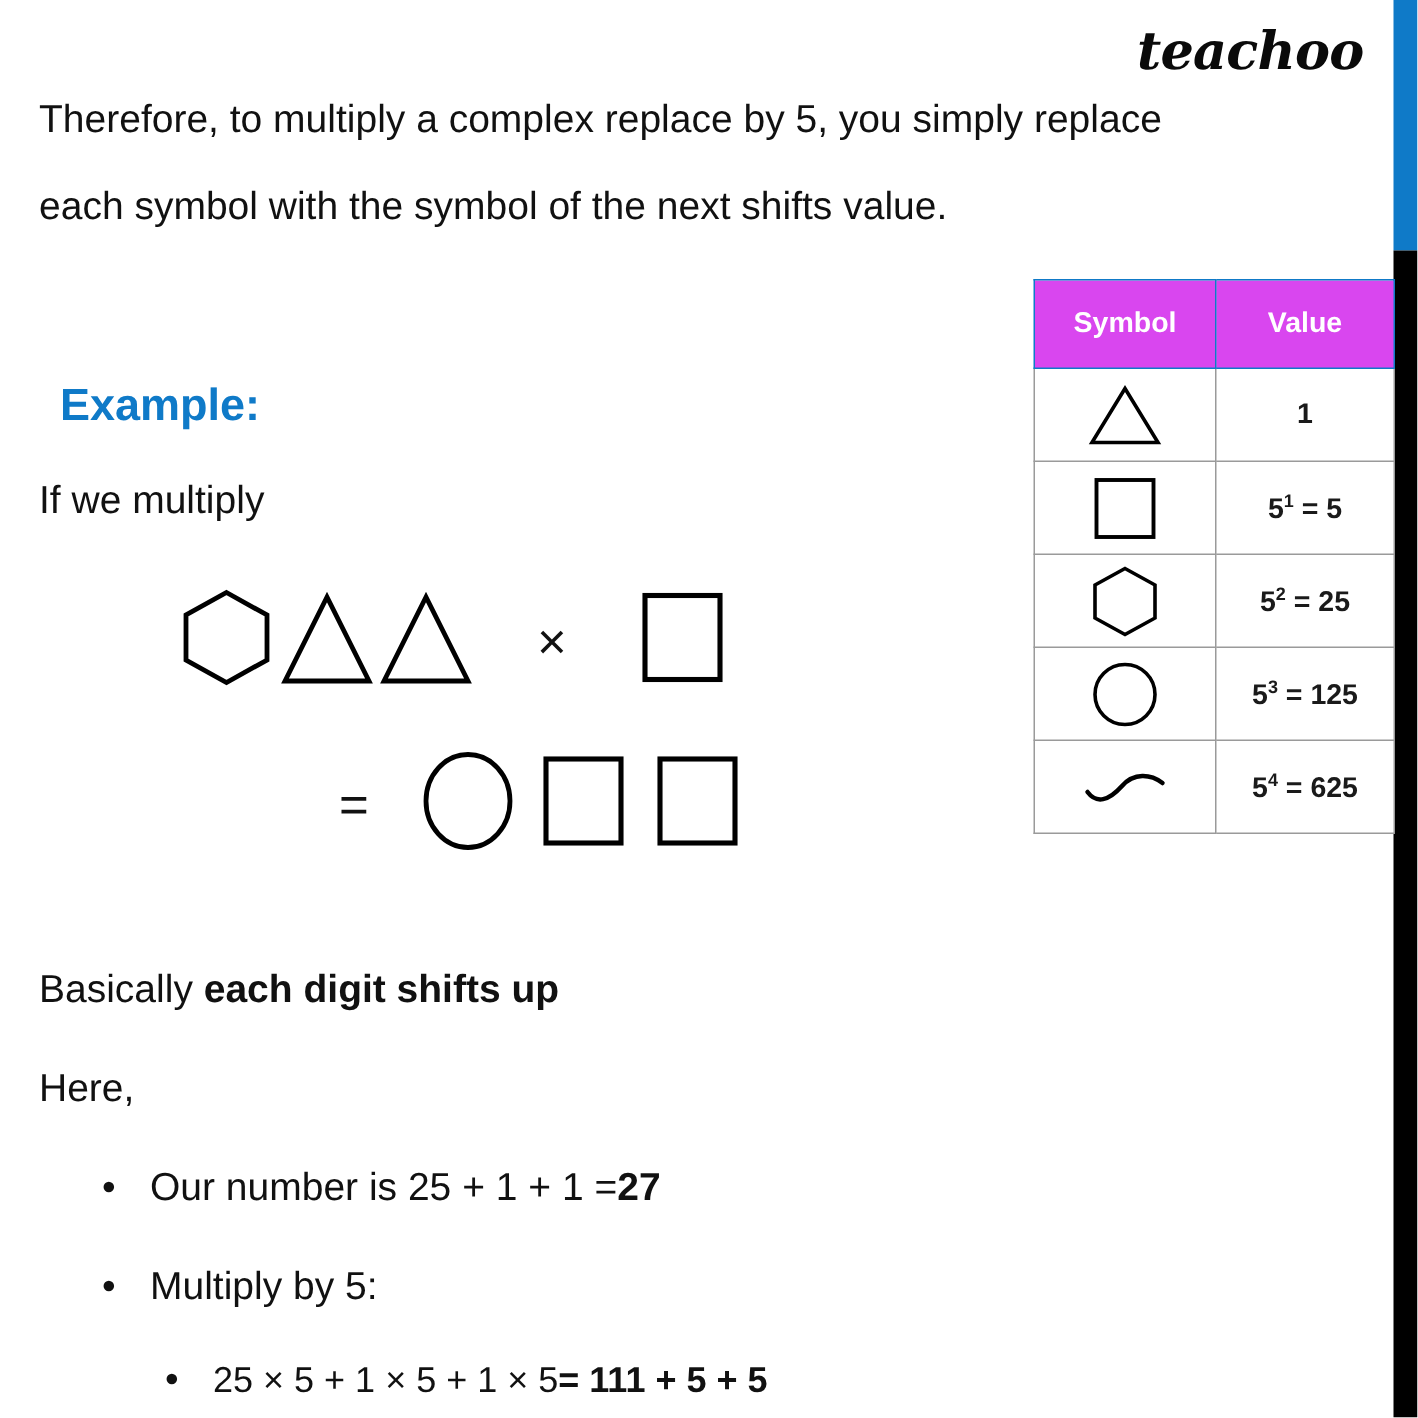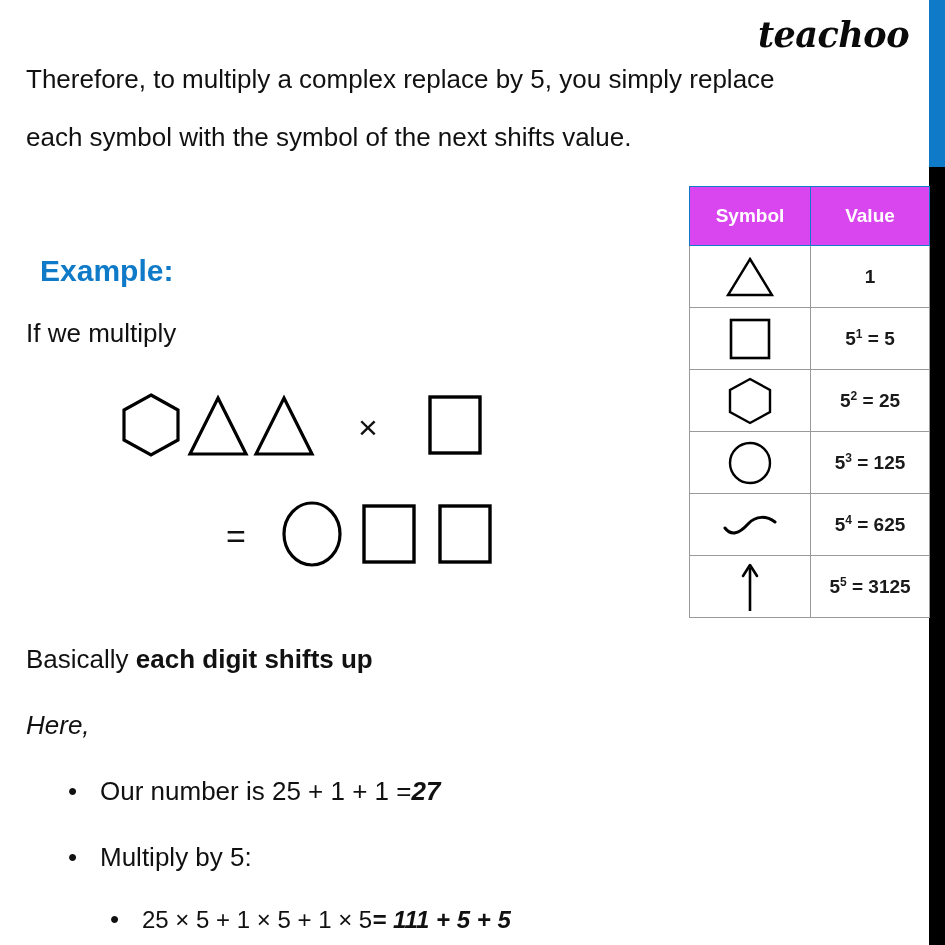--- a/index.html
+++ b/index.html
@@ -87,21 +87,21 @@
     font-size: 26px;
     color: #111111;
     white-space: nowrap;
   }
   .bullet-dot {
     display: inline-block;
     width: 32px;
     font-size: 26px;
     line-height: 1;
   }
-  .bullet-row b { font-weight: bold; font-style: italic; }
+  .bullet-row b { font-weight: bold; }
 
   
   #symbol-value-table {
     position: absolute;
     left: 689px;
     top: 186px;
     width: 240px;
     border-collapse: collapse;
     table-layout: fixed;
   }
@@ -194,21 +194,21 @@
     </svg>
   </span>
   <span class="glyph" style="margin-left:18px;">
     <svg width="58" height="62" viewBox="0 0 58 62">
       <rect x="4" y="3" width="50" height="56" fill="none" stroke="#000" stroke-width="3.4"></rect>
     </svg>
   </span>
 </div>
 
 <div class="para" style="top:646px;"><span>Basically </span><b>each digit shifts up</b></div>
-<div class="para" style="top:712px;font-style:italic;">Here,</div>
+<div class="para" style="top:712px;">Here,</div>
 
 <div class="bullet-row" style="left:68px; top:776px;">
   <span class="bullet-dot">•</span>
   <span>Our number is 25 + 1 + 1 = </span>
     <b>27</b>
 </div>
 
 <div class="bullet-row" style="left:68px; top:842px;">
   <span class="bullet-dot">•</span>
   <span>Multiply by 5:</span>
@@ -282,27 +282,14 @@
         <div class="sym-cell-inner">
           <svg width="58" height="26" viewBox="0 0 58 26">
               <path d="M4,16 C10,24 18,22 27,12 C35,3 46,4 54,10" fill="none" stroke="#000" stroke-width="3" stroke-linecap="round"></path>
             </svg>
         </div>
       </td>
       <td>
         <span class="val-text"><span>5</span><sup>4</sup><span> = 625</span></span>
       </td>
     </tr>
-    <tr>
-      <td>
-        <div class="sym-cell-inner">
-          <svg width="26" height="52" viewBox="0 0 26 52">
-            <line x1="13" y1="50" x2="13" y2="7" stroke="#000" stroke-width="2.6"></line>
-            <polyline points="6,15 13,4 20,15" fill="none" stroke="#000" stroke-width="2.6" stroke-linecap="round" stroke-linejoin="round"></polyline>
-          </svg>
-        </div>
-      </td>
-      <td>
-        <span class="val-text"><span>5</span><sup>5</sup><span> = 3125</span></span>
-      </td>
-    </tr>
   </tbody>
 </table>
 
 </body></html>

